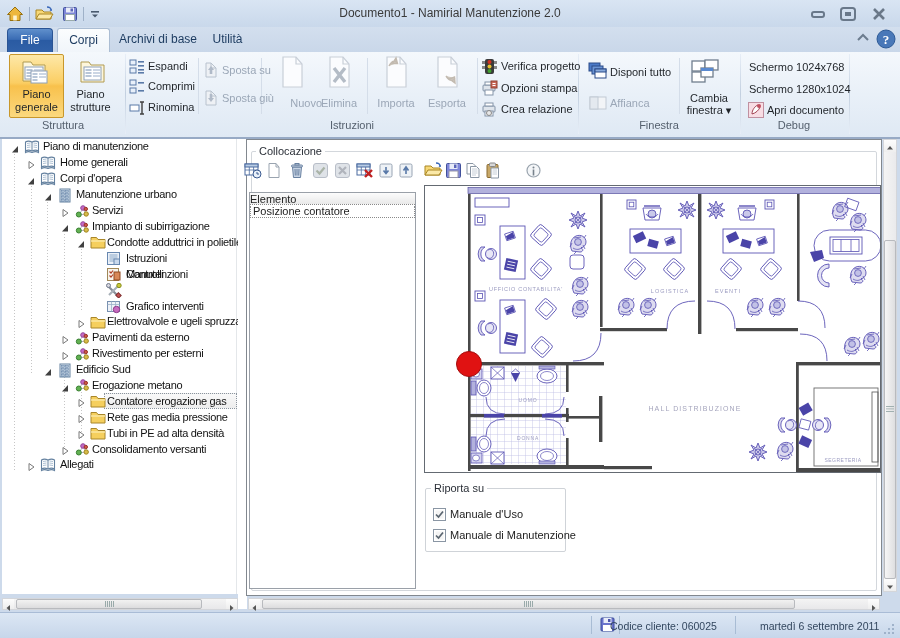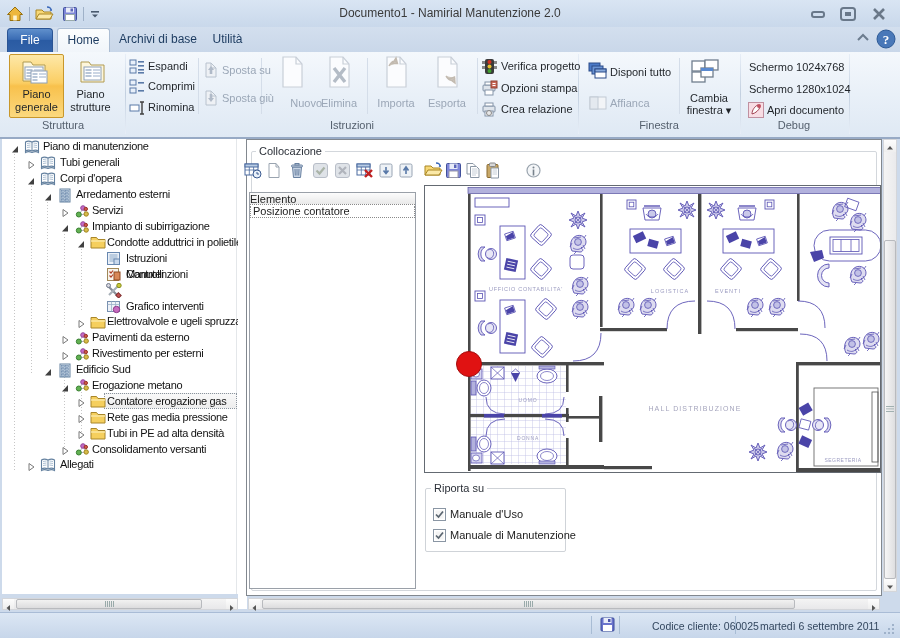--- a/index.html
+++ b/index.html
@@ -55,21 +55,21 @@
     </svg></div>
 <div class="abs" style="left:837px;top:7px"><svg width="22" height="14" viewBox="0 0 22 14" style="">
       <rect x="4" y="1" width="14" height="12" rx="2.5" fill="none" stroke="#69788a" stroke-width="2"></rect>
       <rect x="8" y="5" width="6" height="4" fill="#69788a"></rect>
     </svg></div>
 <div class="abs" style="left:868px;top:7px"><svg width="22" height="14" viewBox="0 0 22 14" style="">
       <path d="M6 2 L16 12 M16 2 L6 12" stroke="#6a7888" stroke-width="2.6"></path>
     </svg></div>
 <div class="abs tabrow"></div>
 <div class="abs filetab">File</div>
-<div class="abs hometab">Home</div>
+<div class="abs hometab">Corpi</div>
 <div class="abs tab" style="left:113px;width:90px">Archivi di base</div>
 <div class="abs tab" style="left:205px;width:45px">Utilità</div>
 <div class="abs" style="left:855px;top:31px"><svg width="16" height="14" viewBox="0 0 16 14" style="">
       <path d="M3 9 L8 4 L13 9" stroke="#6c7c8e" stroke-width="2" fill="none"></path>
     </svg></div>
 <div class="abs" style="left:876px;top:29px"><svg width="20" height="20" viewBox="0 0 20 20" style="">
       <circle cx="10" cy="10" r="9" fill="#4978b8" stroke="#2d5a96"></circle>
       <text x="10" y="15" font-size="13" font-weight="bold" text-anchor="middle" fill="#fff" font-family="Liberation Serif">?</text>
     </svg></div>
 <div class="abs ribbon"></div>
@@ -228,21 +228,21 @@
 <div class="abs ribline"></div>
 <div class="abs statusbar"></div>
 <div class="abs" style="left:591px;top:616px;width:1px;height:18px;background:#a8bcd4"></div>
 <div class="abs" style="left:600px;top:617px"><svg width="15" height="15" viewBox="0 0 15 15" style="">
       <rect x="1" y="1" width="13" height="13" rx="1" fill="#6a74cc" stroke="#3a4a9a"></rect>
       <rect x="3.5" y="1" width="8" height="5" fill="#e8ecf8"></rect>
       <rect x="8" y="2" width="2.5" height="3" fill="#4a54aa"></rect>
       <rect x="3" y="8" width="9" height="6" fill="#fff"></rect>
     </svg></div>
 <div class="abs" style="left:619px;top:616px;width:1px;height:18px;background:#a8bcd4"></div>
-<div class="abs" style="left:652px;top:620px;font-size:10.5px;color:#33475f">Codice cliente: 060025</div>
+<div class="abs" style="left:610px;top:620px;font-size:10.5px;color:#33475f">Codice cliente: 060025</div>
 <div class="abs" style="left:735px;top:616px;width:1px;height:18px;background:#a8bcd4"></div>
 <div class="abs" style="left:760px;top:620px;font-size:10.5px;color:#33475f">martedì 6 settembre 2011</div>
 <div class="abs" style="left:884px;top:622px"><svg width="12" height="12" viewBox="0 0 12 12">
       <rect x="8" y="0" width="2" height="2" fill="#9fb2ca"></rect>
       <rect x="4" y="4" width="2" height="2" fill="#9fb2ca"></rect>
       <rect x="8" y="4" width="2" height="2" fill="#9fb2ca"></rect>
       <rect x="0" y="8" width="2" height="2" fill="#9fb2ca"></rect>
       <rect x="4" y="8" width="2" height="2" fill="#9fb2ca"></rect>
       <rect x="8" y="8" width="2" height="2" fill="#9fb2ca"></rect>
     </svg></div>
@@ -268,21 +268,21 @@
 <div class="abs" style="left:43px;top:140px;font-size:11px;letter-spacing:-0.3px;color:#111;white-space:nowrap">Piano di manutenzione</div>
 <div class="abs" style="left:26px;top:157px"><svg width="10" height="12" viewBox="0 0 10 12" style="">
       <path d="M3 2.5 L8 6 L3 9.5 Z" fill="#fff" stroke="#7a7a7a" stroke-width="1"></path>
     </svg></div>
 <div class="abs" style="left:40px;top:156px"><svg width="16" height="14" viewBox="0 0 16 14" style="">
       <path d="M8 2 C6 1 3 1 1.5 2 L1.5 11 C3 10 6 10 8 11 C10 10 13 10 14.5 11 L14.5 2 C13 1 10 1 8 2 Z" fill="#fff" stroke="#64819f" stroke-width="1.1"></path>
       <path d="M8 2 L8 11" stroke="#64819f"></path>
       <path d="M1.5 11 L1.5 12.5 C3 11.5 6 11.5 8 12.5 C10 11.5 13 11.5 14.5 12.5 L14.5 11" fill="none" stroke="#64819f" stroke-width="1.1"></path>
       <path d="M3 3.5 L6.5 3 M3 5.5 L6.5 5 M3 7.5 L6.5 7 M9.5 3 L13 3.5 M9.5 5 L13 5.5 M9.5 7 L13 7.5" stroke="#98b0c8" stroke-width="0.8"></path>
     </svg></div>
-<div class="abs" style="left:60px;top:156px;font-size:11px;letter-spacing:-0.3px;color:#111;white-space:nowrap">Tubi generali</div>
+<div class="abs" style="left:60px;top:156px;font-size:11px;letter-spacing:-0.3px;color:#111;white-space:nowrap">Home generali</div>
 <div class="abs" style="left:26px;top:173px"><svg width="10" height="12" viewBox="0 0 10 12" style="">
       <path d="M8 3 L8 9.5 L2 9.5 Z" fill="#404040"></path>
     </svg></div>
 <div class="abs" style="left:40px;top:172px"><svg width="16" height="14" viewBox="0 0 16 14" style="">
       <path d="M8 2 C6 1 3 1 1.5 2 L1.5 11 C3 10 6 10 8 11 C10 10 13 10 14.5 11 L14.5 2 C13 1 10 1 8 2 Z" fill="#fff" stroke="#64819f" stroke-width="1.1"></path>
       <path d="M8 2 L8 11" stroke="#64819f"></path>
       <path d="M1.5 11 L1.5 12.5 C3 11.5 6 11.5 8 12.5 C10 11.5 13 11.5 14.5 12.5 L14.5 11" fill="none" stroke="#64819f" stroke-width="1.1"></path>
       <path d="M3 3.5 L6.5 3 M3 5.5 L6.5 5 M3 7.5 L6.5 7 M9.5 3 L13 3.5 M9.5 5 L13 5.5 M9.5 7 L13 7.5" stroke="#98b0c8" stroke-width="0.8"></path>
     </svg></div>
 <div class="abs" style="left:60px;top:172px;font-size:11px;letter-spacing:-0.3px;color:#111;white-space:nowrap">Corpi d'opera</div>
@@ -295,21 +295,21 @@
         <rect x="4.5" y="2.5" width="3" height="2"></rect>
         <rect x="8.5" y="2.5" width="3" height="2"></rect>
         <rect x="4.5" y="5.5" width="3" height="2"></rect>
         <rect x="8.5" y="5.5" width="3" height="2"></rect>
         <rect x="4.5" y="8.5" width="3" height="2"></rect>
         <rect x="8.5" y="8.5" width="3" height="2"></rect>
         <rect x="4.5" y="11.5" width="3" height="2"></rect>
         <rect x="8.5" y="11.5" width="3" height="2"></rect>
       </g>
     </svg></div>
-<div class="abs" style="left:76px;top:188px;font-size:11px;letter-spacing:-0.3px;color:#111;white-space:nowrap">Arredamento esterni</div>
+<div class="abs" style="left:76px;top:188px;font-size:11px;letter-spacing:-0.3px;color:#111;white-space:nowrap">Manutenzione urbano</div>
 <div class="abs" style="left:60px;top:205px"><svg width="10" height="12" viewBox="0 0 10 12" style="">
       <path d="M3 2.5 L8 6 L3 9.5 Z" fill="#fff" stroke="#7a7a7a" stroke-width="1"></path>
     </svg></div>
 <div class="abs" style="left:74px;top:204px"><svg width="17" height="14" viewBox="0 0 17 14" style="">
       <path d="M5 11 L9 4 L12 10 Z" fill="none" stroke="#a8a8b8" stroke-width="0.9"></path>
       <circle cx="9" cy="4" r="2.3" fill="#c46ac4" stroke="#94489a"></circle>
       <circle cx="4.8" cy="10.5" r="2.5" fill="#62b152" stroke="#3a8032"></circle>
       <circle cx="12.2" cy="10" r="2.2" fill="#d8bc4a" stroke="#a08620"></circle>
       <circle cx="11.8" cy="5" r="1.7" fill="#cc5848" stroke="#9a3428"></circle>
     </svg></div>

